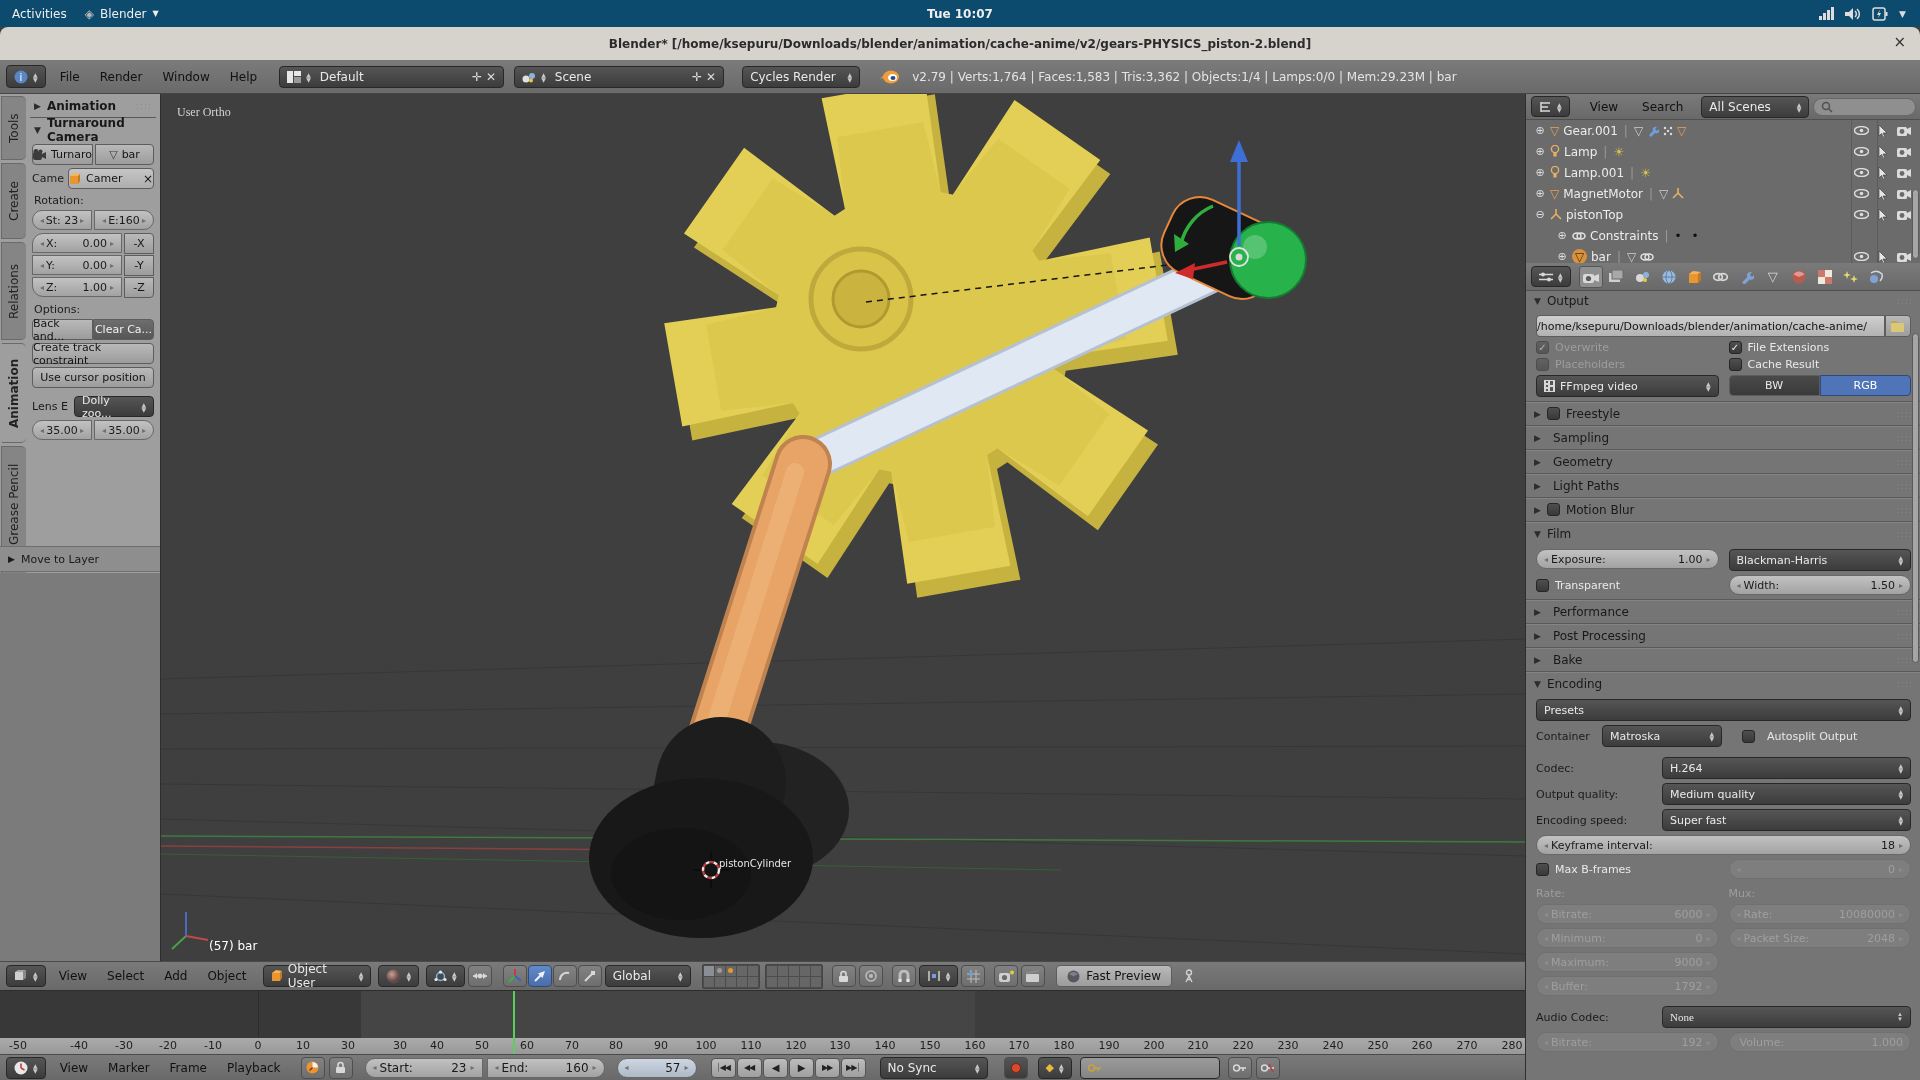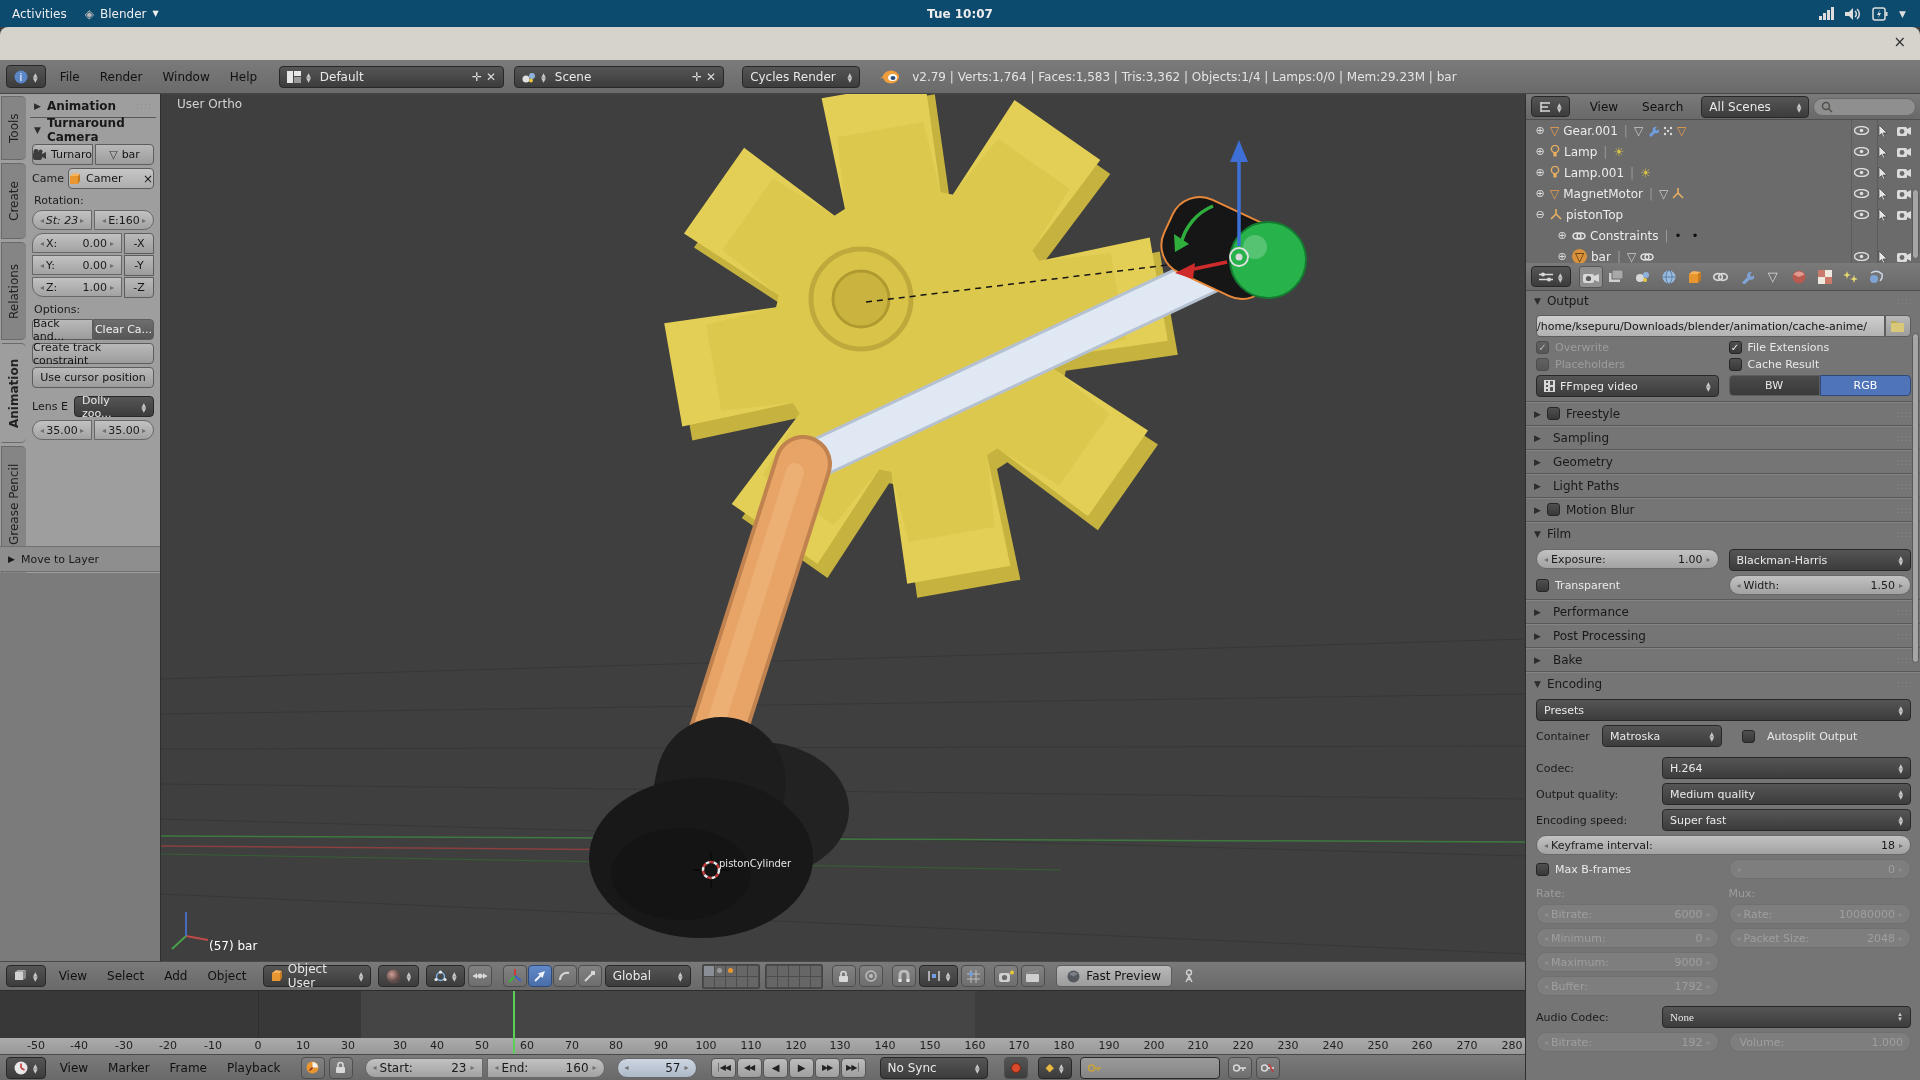--- a/index.html
+++ b/index.html
@@ -129,20 +129,21 @@
     <svg width="17" height="14">
         <rect x="1" y="1" width="12" height="12" rx="2" fill="none" stroke="#ddd" stroke-width="1.5"></rect>
         <rect x="13.5" y="5" width="2" height="4" fill="#ddd"></rect>
         <polygon points="8,2.5 5,8 7,8 6,11.5 9,6 7,6" fill="#ddd"></polygon>
       </svg>
     <span style="font-size:9px;color:#ddd;">▼</span>
   </div>
 </div>
 
 <div id="title-bar">
+  <span class="wt">Blender* [/home/ksepuru/Downloads/blender/animation/cache-anime/v2/gears-PHYSICS_piston-2.blend]</span>
   <span class="wclose">×</span>
 </div>
 
 <div id="info-header">
   <div class="ddark" style="height:23px;">
     <svg width="14" height="14">
         <circle cx="7" cy="7" r="6.5" fill="#5a86c6"></circle>
         <text x="7" y="10.5" font-size="10" fill="#fff" text-anchor="middle" font-family="DejaVu Sans">i</text>
       </svg>
     <span class="updown">
@@ -251,21 +252,21 @@
             <polygon points="9,3 11,1 11,8 9,11" fill="#c67a20"></polygon>
           </svg>
         <span>Camer</span>
         <span style="margin-left:auto;font-size:12px;">×</span>
       </div>
     </div>
     <div class="ts-label">Rotation:</div>
     <div class="ts-row">
       <div class="pill" style="flex:1;border-radius:11px 0 0 11px;">
           <span class="arr">◂</span>
-          <span style="margin:13px auto;font-style:italic;">St: 23</span>
+          <span style="margin:13px auto;">St: 23</span>
           <span class="arr">▸</span>
         </div>
       <div class="pill" style="flex:1;border-radius:0 11px 11px 0;">
           <span class="arr">◂</span>
           <span style="margin:0 auto;">E:160</span>
           <span class="arr">▸</span>
         </div>
     </div>
     <div class="ts-row" style="margin-bottom:1px;">
       <div class="pill" style="flex:1;border-radius:11px 0 0 0;">
@@ -399,21 +400,21 @@
       <circle cx="1078" cy="163" r="9" fill="none" stroke="#e2e2e2" stroke-width="1.8"></circle>
       <circle cx="1078" cy="163" r="3.5" fill="#d8d8d8"></circle>
     </g>
 
     <g>
       <line x1="25" y1="842" x2="47" y2="846" stroke="#c04a4a" stroke-width="2"></line>
       <line x1="25" y1="842" x2="11" y2="855" stroke="#4aa04a" stroke-width="2"></line>
       <line x1="25" y1="842" x2="25" y2="818" stroke="#4a6ac0" stroke-width="2"></line>
     </g>
   </svg>
-  <div class="vp-text" style="left:16px;top:3px;">User Ortho</div>
+  <div class="vp-text" style="left:16px;top:11px;font-family:Liberation Serif, serif;">User Ortho</div>
   <div class="vp-text" style="left:558px;top:764px;font-size:10px;color:#e6e6e6;">pistonCylinder</div>
   <div class="vp-text" style="left:48px;top:845px;color:#ffffff;">(57) bar</div>
 </div>
 
 <div id="vp-header">
   <div class="ddark" style="height:22px;">
     <svg width="14" height="12">
         <rect x="1" y="2" width="8" height="8" fill="#d0d0d0"></rect>
         <polygon points="1,2 4,0 12,0 9,2" fill="#a8a8a8"></polygon>
         <polygon points="9,2 12,0 12,8 9,10" fill="#8a8a8a"></polygon>
@@ -606,21 +607,21 @@
 
 <div id="tl-region">
   <div class="abs" style="left:0;top:0;width:361px;height:48px;background:#383838;"></div>
   <div class="abs" style="left:975px;top:0;width:550px;height:48px;background:#3d3d3d;"></div>
   <div class="abs" style="left:258px;top:0;width:1px;height:48px;background:#2d2d2d;"></div>
   <div class="abs" id="playhead" style="top: 0px; width: 2px; height: 48px; left: 513.36px; background: rgb(90, 208, 90);"></div>
 </div>
 <div id="tl-strip">
   <div>
 
-  <span class="tick" style="left: 36px;">-50</span>
+  <span class="tick" style="left: 18px;">-50</span>
       <span class="tick" style="left: 79px;">-40</span>
       <span class="tick" style="left: 124px;">-30</span>
       <span class="tick" style="left: 168px;">-20</span>
       <span class="tick" style="left: 213px;">-10</span>
       <span class="tick" style="left: 258px;">0</span>
       <span class="tick" style="left: 303px;">10</span>
       <span class="tick" style="left: 348px;">30</span>
       <span class="tick" style="left: 392px; margin-left: 8px;">30</span>
       <span class="tick" style="left: 437px;">40</span>
       <span class="tick" style="left: 482px;">50</span>

